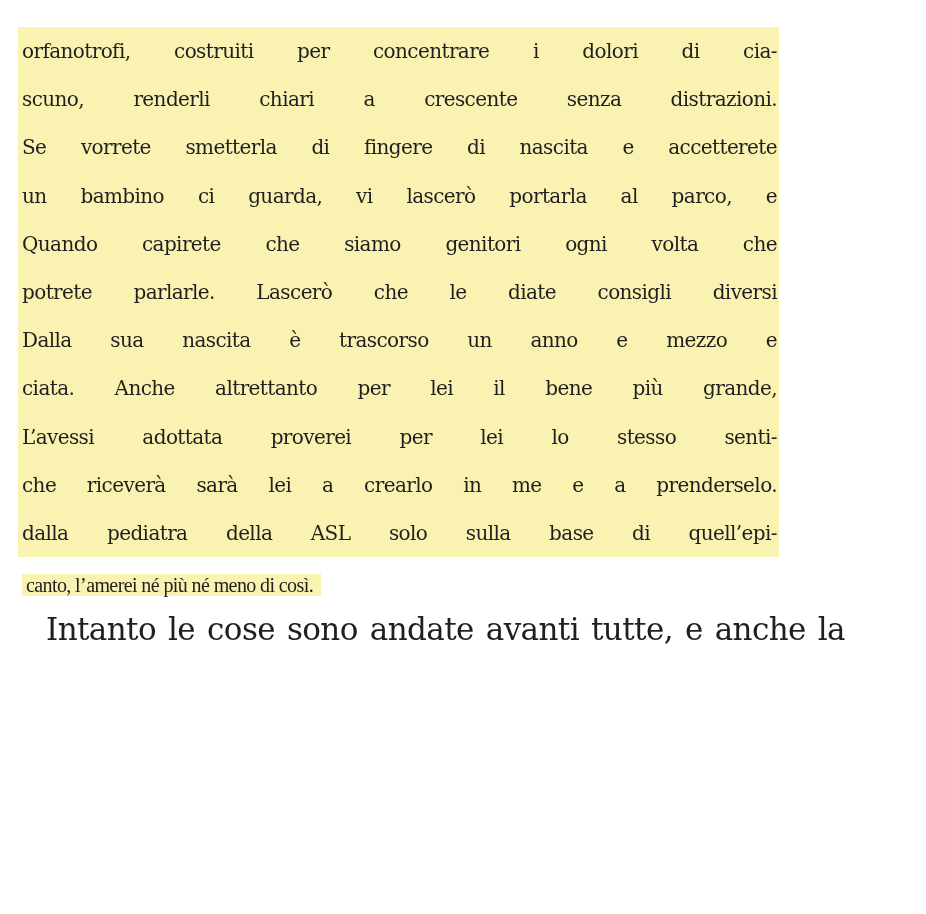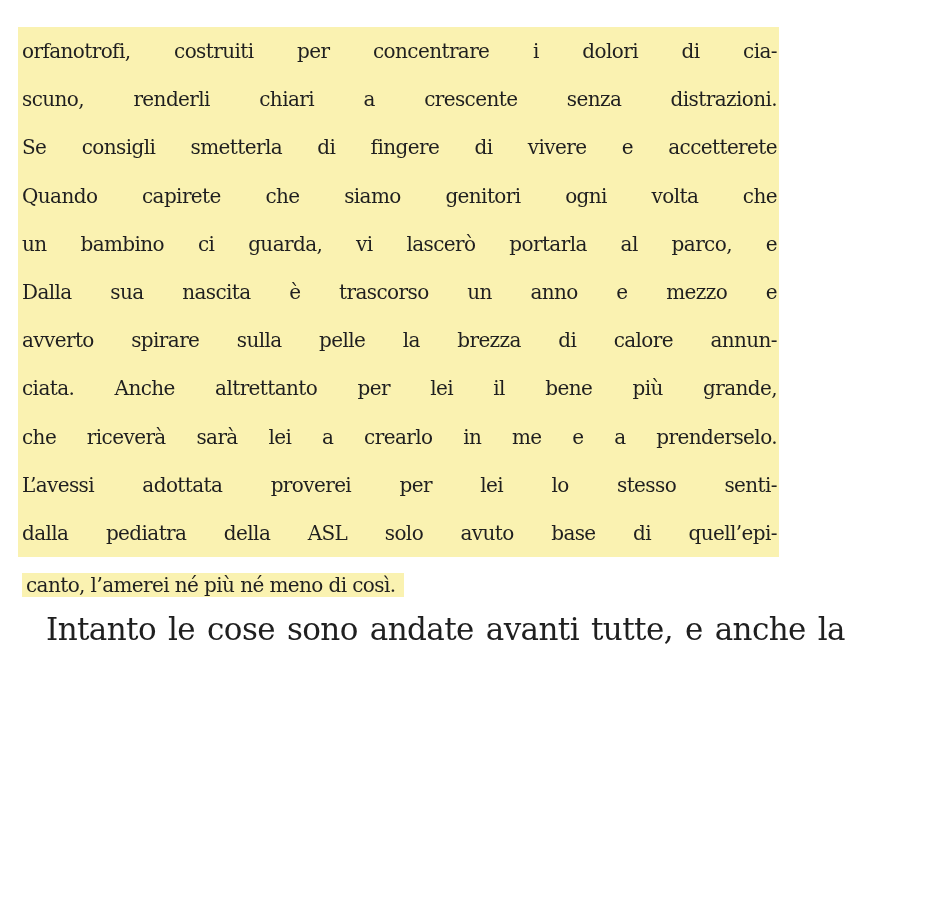--- a/index.html
+++ b/index.html
@@ -35,20 +35,21 @@
     white-space: nowrap;
     overflow: hidden;
     text-align: justify;
     text-align-last: justify;
   }
   .line.hl-full { background: var(--hl); }
   .line.last {
     background: none;
     padding: 4px;
     text-align-last: left;
+    font-family: Liberation Serif, serif;
   }
   .line.last .hl-span {
     background: var(--hl);
     padding: 0 8px 0 4px;
   }
   .partial-line {
     box-sizing: border-box;
     width: 827px;
     height: 48.2px;
     line-height: 48.2px;
@@ -62,29 +63,29 @@
     text-align-last: justify;
   }
 </style>
 </head>
 <body style="background: rgb(255, 255, 255); color: rgb(31, 31, 31);">
 
 <div class="text-block">
 
   <div class="line hl-full">orfanotrofi, costruiti per concentrare i dolori di cia-</div>
   <div class="line hl-full">scuno, renderli chiari a crescente senza distrazioni.</div>
-  <div class="line hl-full">Se consigli smetterla di fingere di vivere e accetterete</div>
+  <div class="line hl-full">Se vorrete smetterla di fingere di nascita e accetterete</div>
+  <div class="line hl-full">un bambino ci guarda, vi lascerò portarla al parco, e</div>
   <div class="line hl-full">Quando capirete che siamo genitori ogni volta che</div>
-  <div class="line hl-full">un bambino ci guarda, vi lascerò portarla al parco, e</div>
+  <div class="line hl-full">potrete parlarle. Lascerò che le diate consigli diversi</div>
   <div class="line hl-full">Dalla sua nascita è trascorso un anno e mezzo e</div>
-  <div class="line hl-full">avverto spirare sulla pelle la brezza di calore annun-</div>
   <div class="line hl-full">ciata. Anche altrettanto per lei il bene più grande,</div>
+  <div class="line hl-full">L’avessi adottata proverei per lei lo stesso senti-</div>
   <div class="line hl-full">che riceverà sarà lei a crearlo in me e a prenderselo.</div>
-  <div class="line hl-full">L’avessi adottata proverei per lei lo stesso senti-</div>
-  <div class="line hl-full">dalla pediatra della ASL solo avuto base di quell’epi-</div>
+  <div class="line hl-full">dalla pediatra della ASL solo sulla base di quell’epi-</div>
 
   <div class="line last">
     <span class="hl-span">canto, l’amerei né più né meno di così.</span>
   </div>
 
   <div class="partial-line">Intanto le cose sono andate avanti tutte, e anche la</div>
 
 </div>
 
 </body></html>

